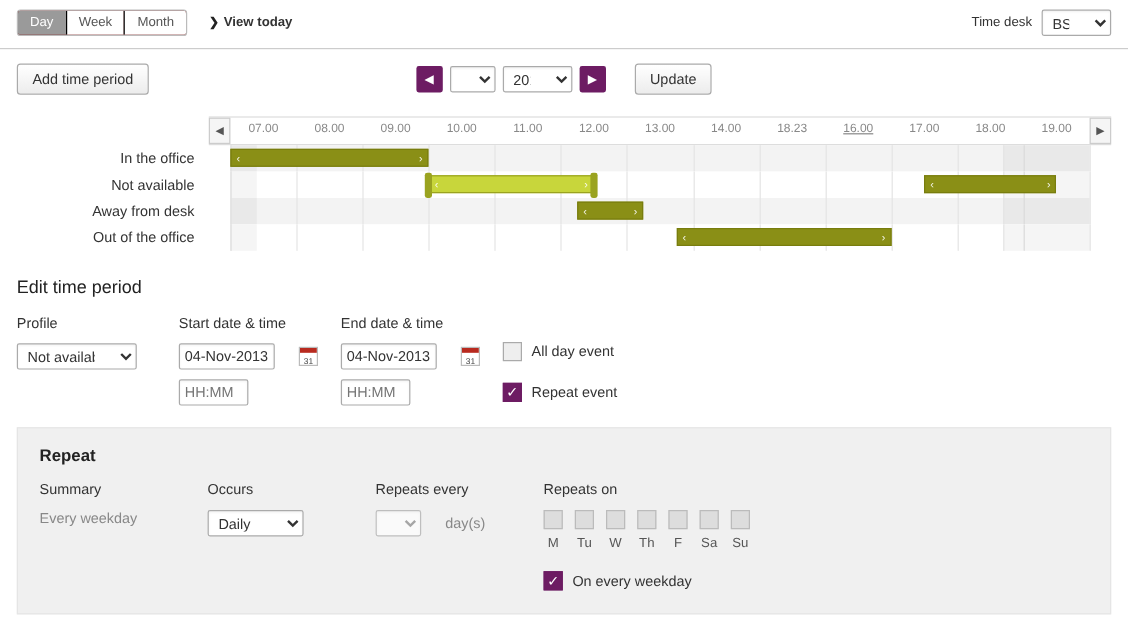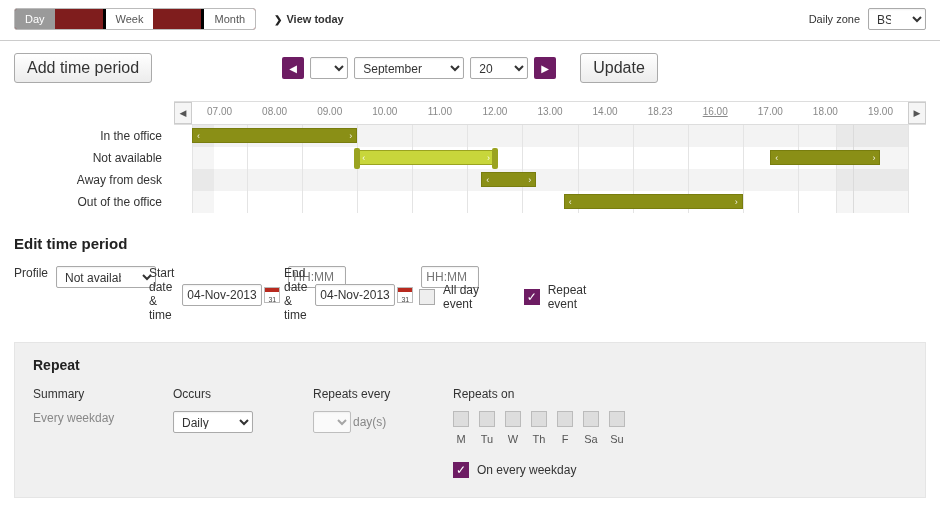--- a/index.html
+++ b/index.html
@@ -31,35 +31,35 @@
     font-size: 11px;
     border: 0;
     background: #fff;
     color: #555;
     cursor: pointer;
   }
   .seg-btn.active {
     background: #9a9a9a;
     color: #fff;
   }
-  .seg-btn + .seg-btn { border-left: 3px solid #000000; margin-left: 48px; }
+  .seg-btn + .seg-btn { border-left: 1px solid #000000; }
   .link-today {
     display: inline-flex; align-items:center; gap:4px;
     color:#333; font-weight:bold; font-size:11px; cursor:pointer;
   }
   .link-today .chev { font-size:10px; color:#222; }
   .tz-group { display:flex; align-items:center; gap:8px; font-size:11px; }
   select, input[type=text] {
     font-family: inherit; font-size:12px;
     border:1px solid #aaa; background:#fff; color:#333;
     padding:3px 4px; height:22px; border-radius:2px; box-shadow: inset 0 1px 2px rgba(0,0,0,.06);
   }
   select { padding-right:18px; background:#fff; }
   .btn {
-    display:inline-block; padding:5px 12px; font-size:16px;
+    display:inline-block; padding:5px 12px; font-size:12px;
     border:1px solid #aaa; background:linear-gradient(#fff,#ececec);
     border-radius:3px; cursor:pointer; color:#333;
   }
   .row-controls {
     display:flex; align-items:center; justify-content:center;
     position:relative; padding:12px 14px 12px;
   }
   .add-period-wrap { position:absolute; left:14px; }
   .date-nav { display:flex; align-items:center; gap:6px; }
   .nav-arrow {
@@ -113,25 +113,25 @@
     background:#c8d63b; border:1px solid #9aa320;
   }
   .bar .l,.bar .r { font-size:9px; opacity:.9; }
   .bar.sel .handle {
     position:absolute; top:-3px; width:6px; height:21px; background:#9aa320; border-radius:2px;
   }
   .bar.sel .handle.hl { left:-4px; }
   .bar.sel .handle.hr { right:-4px; }
   
   .edit-section { padding: 22px 14px 0; }
-  .edit-section h2 { font-size:15px; font-weight:bold; margin:0 0 14px; color:#222; }
+  .edit-section h2 { font-size:15px; font-weight:normal; margin:0 0 14px; color:#222; }
   .edit-grid { display:grid; grid-template-columns: 135px 135px 135px 200px; column-gap: 0; }
-  .edit-col { display:flex; flex-direction:row; gap:8px; }
+  .edit-col { display:flex; flex-direction:column; gap:8px; }
   .col-label { font-size:12px; color:#333; margin-bottom:2px;}
-  .field-row { display:flex; align-items:center; gap:2px; }
+  .field-row { display:flex; align-items:center; gap:20px; }
   .cal-icon {
     width:16px; height:16px; border:1px solid #bbb; background:#fff; position:relative;
     display:inline-block;
   }
   .cal-icon::before {
     content:""; position:absolute; left:0; right:0; top:0; height:4px; background:#b82a1f;
   }
   .cal-icon::after {
     content:"31"; position:absolute; left:0; right:0; bottom:-1px; text-align:center;
     font-size:7px; color:#444;
@@ -171,35 +171,34 @@
       <button class="seg-btn active">Day</button>
       <button class="seg-btn">Week</button>
       <button class="seg-btn">Month</button>
     </div>
     <span class="link-today">
       <span class="chev">❯</span>
       <span>View today</span>
     </span>
   </div>
   <div class="tz-group">
-    <span>Daily zone</span>
+    <span>Time desk</span>
     <select class="w60">
       <option>BST</option>
     </select>
   </div>
 </div>
 
 <div class="row-controls">
   <div class="add-period-wrap">
     <button class="btn">Add time period</button>
   </div>
   <div class="date-nav">
     <span class="nav-arrow">◀</span>
     <span class="sel-box"><select class="w38"><option>19</option></select></span>
-    <span class="sel-box"><select style="width:110px"><option>September</option></select></span>
     <span class="sel-box"><select class="w60"><option>2013</option></select></span>
     <span class="nav-arrow">▶</span>
     <button class="btn" style="margin-left:18px">Update</button>
   </div>
 </div>
 
 <div class="timeline">
   <div class="tl-wrap" id="tl-wrap">
       <div class="tl-corner"></div>
       <div class="tl-head">

